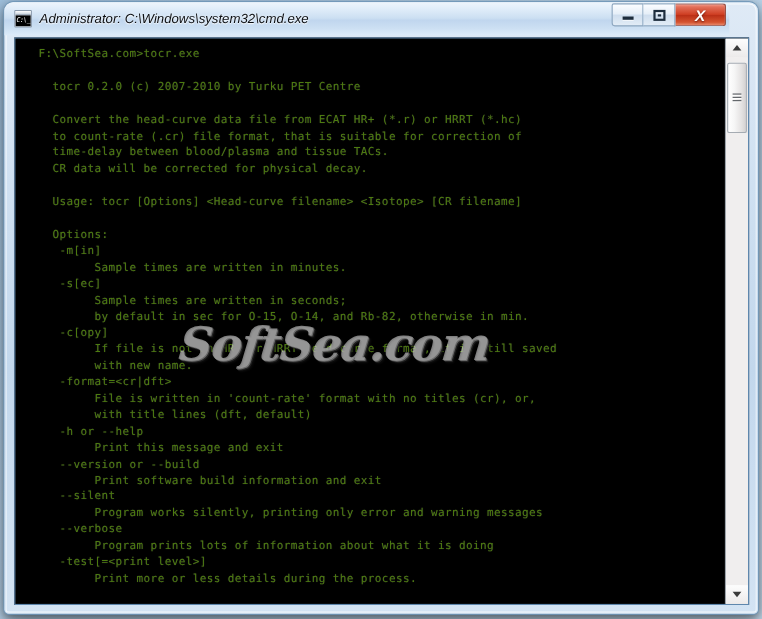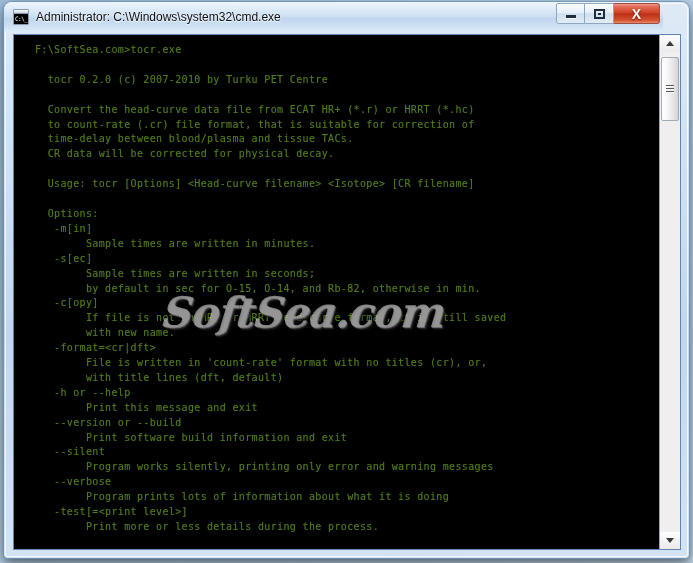--- a/index.html
+++ b/index.html
@@ -49,20 +49,21 @@
   #titlebar {
     position: absolute;
     left: 0; top: 0;
     width: 659px;
     height: 30px;
     border-radius: 8px 8px 0 0;
     background: linear-gradient(180deg,
         #eef5fc 0%, #e2eefa 18%, #ccdff2 48%,
         #c0d6ee 55%, #cde0f3 80%, #dcebf9 100%);
     box-sizing: border-box;
+    font-style: italic;
   }
 
   #titlebar-icon {
     position: absolute;
     left: 9px;
     top: 7px;
     width: 16px;
     height: 16px;
     background: #f2f6fa;
     border: 1px solid #8a9aac;

